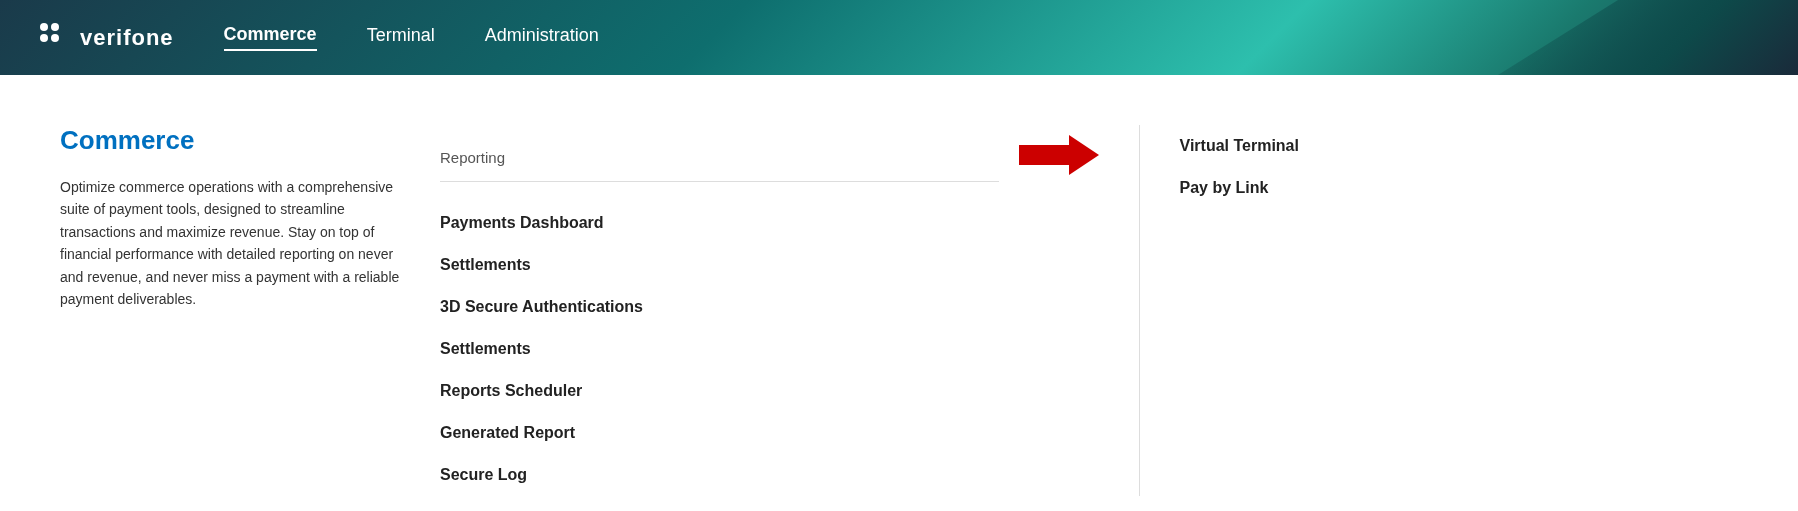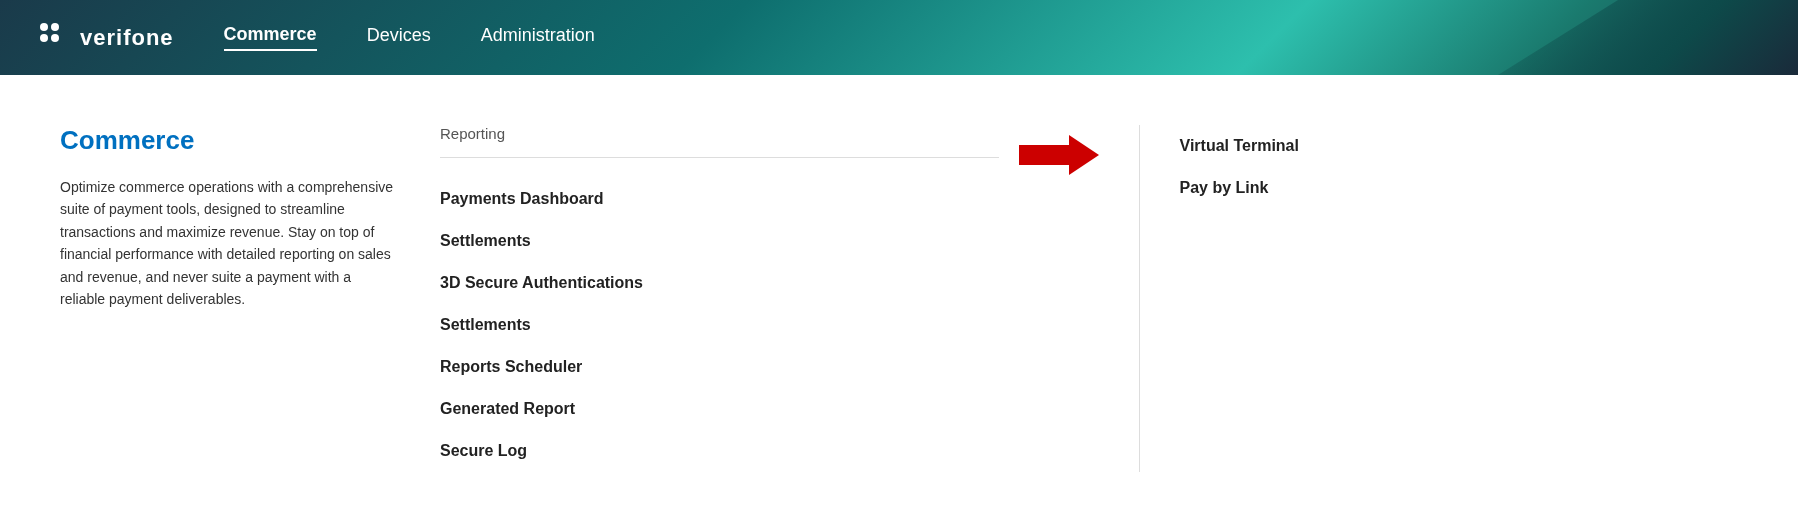--- a/index.html
+++ b/index.html
@@ -133,20 +133,21 @@
     
     .columns-wrapper {
       display: flex;
       flex: 1;
       position: relative;
     }
 
     .reporting-column {
       flex: 1;
       padding-right: 20px;
+      margin-top: 24px;
     }
 
     .arrow-column {
       width: 120px;
       display: flex;
       align-items: flex-start;
       padding-top: 5px;
     }
 
     .payment-tools-column {
@@ -187,30 +188,30 @@
       <div class="logo-dot"></div>
       <div class="logo-dot empty"></div>
       <div class="logo-dot empty"></div>
       <div class="logo-dot empty"></div>
       <div class="logo-dot empty"></div>
     </div>
     <span class="logo-text">verifone</span>
   </div>
   <nav class="nav-items">
     <a class="nav-item active">Commerce</a>
-    <a class="nav-item">Devices</a>
+    <a class="nav-item">Terminal</a>
     <a class="nav-item">Administration</a>
   </nav>
 </header>
 
 <div class="main-content">
 
   <div class="left-panel">
     <h1 class="commerce-title">Commerce</h1>
-    <p class="commerce-description">Optimize commerce operations with a comprehensive suite of payment tools, designed to streamline transactions and maximize revenue. Stay on top of financial performance with detailed reporting on sales and revenue, and never suite a payment with a reliable payment deliverables.</p>
+    <p class="commerce-description">Optimize commerce operations with a comprehensive suite of payment tools, designed to streamline transactions and maximize revenue. Stay on top of financial performance with detailed reporting on never and revenue, and never miss a payment with a reliable payment deliverables.</p>
   </div>
 
   <div class="columns-wrapper">
 
     <div class="reporting-column">
       <div class="section-label">Reporting</div>
       <div class="menu-items">
         <a class="menu-link">Payments Dashboard</a>
         <a class="menu-link">Settlements</a>
         <a class="menu-link">3D Secure Authentications</a>

